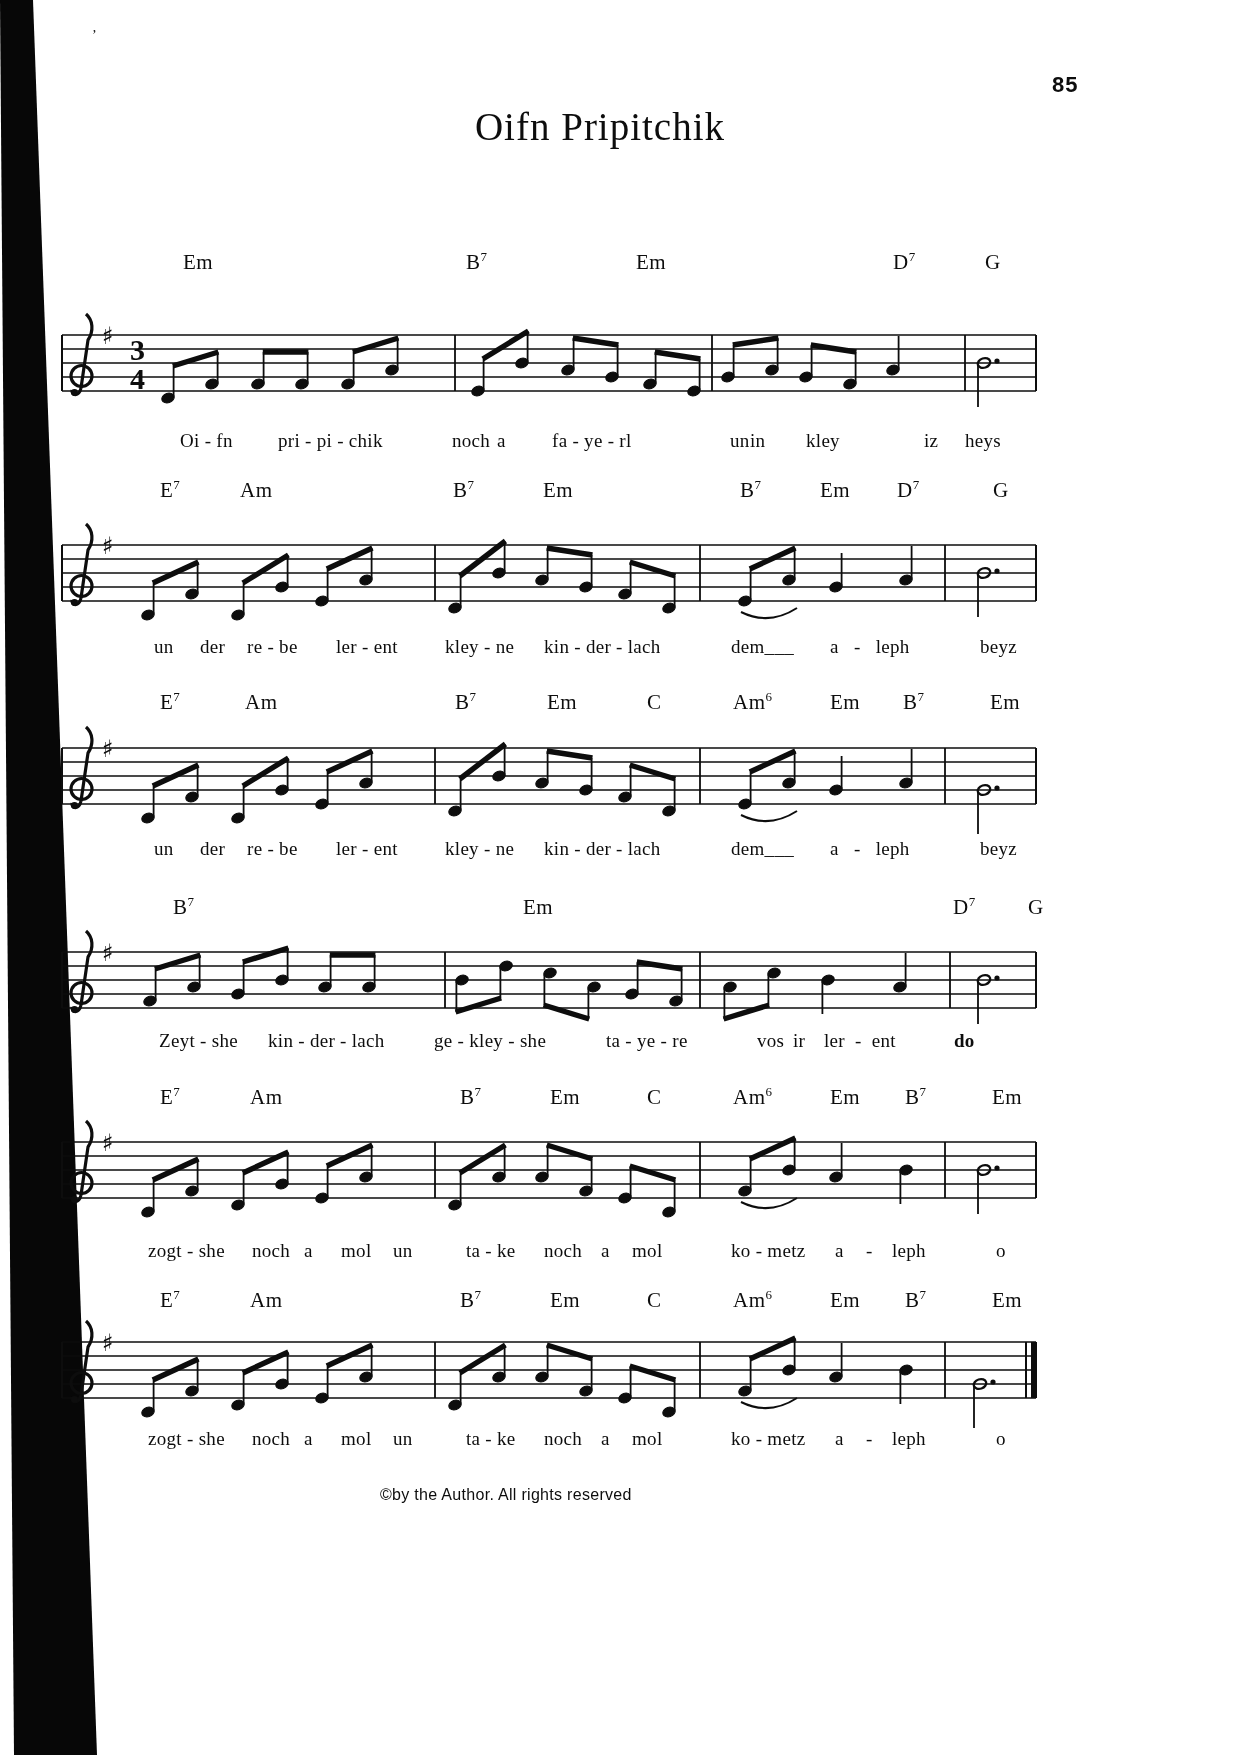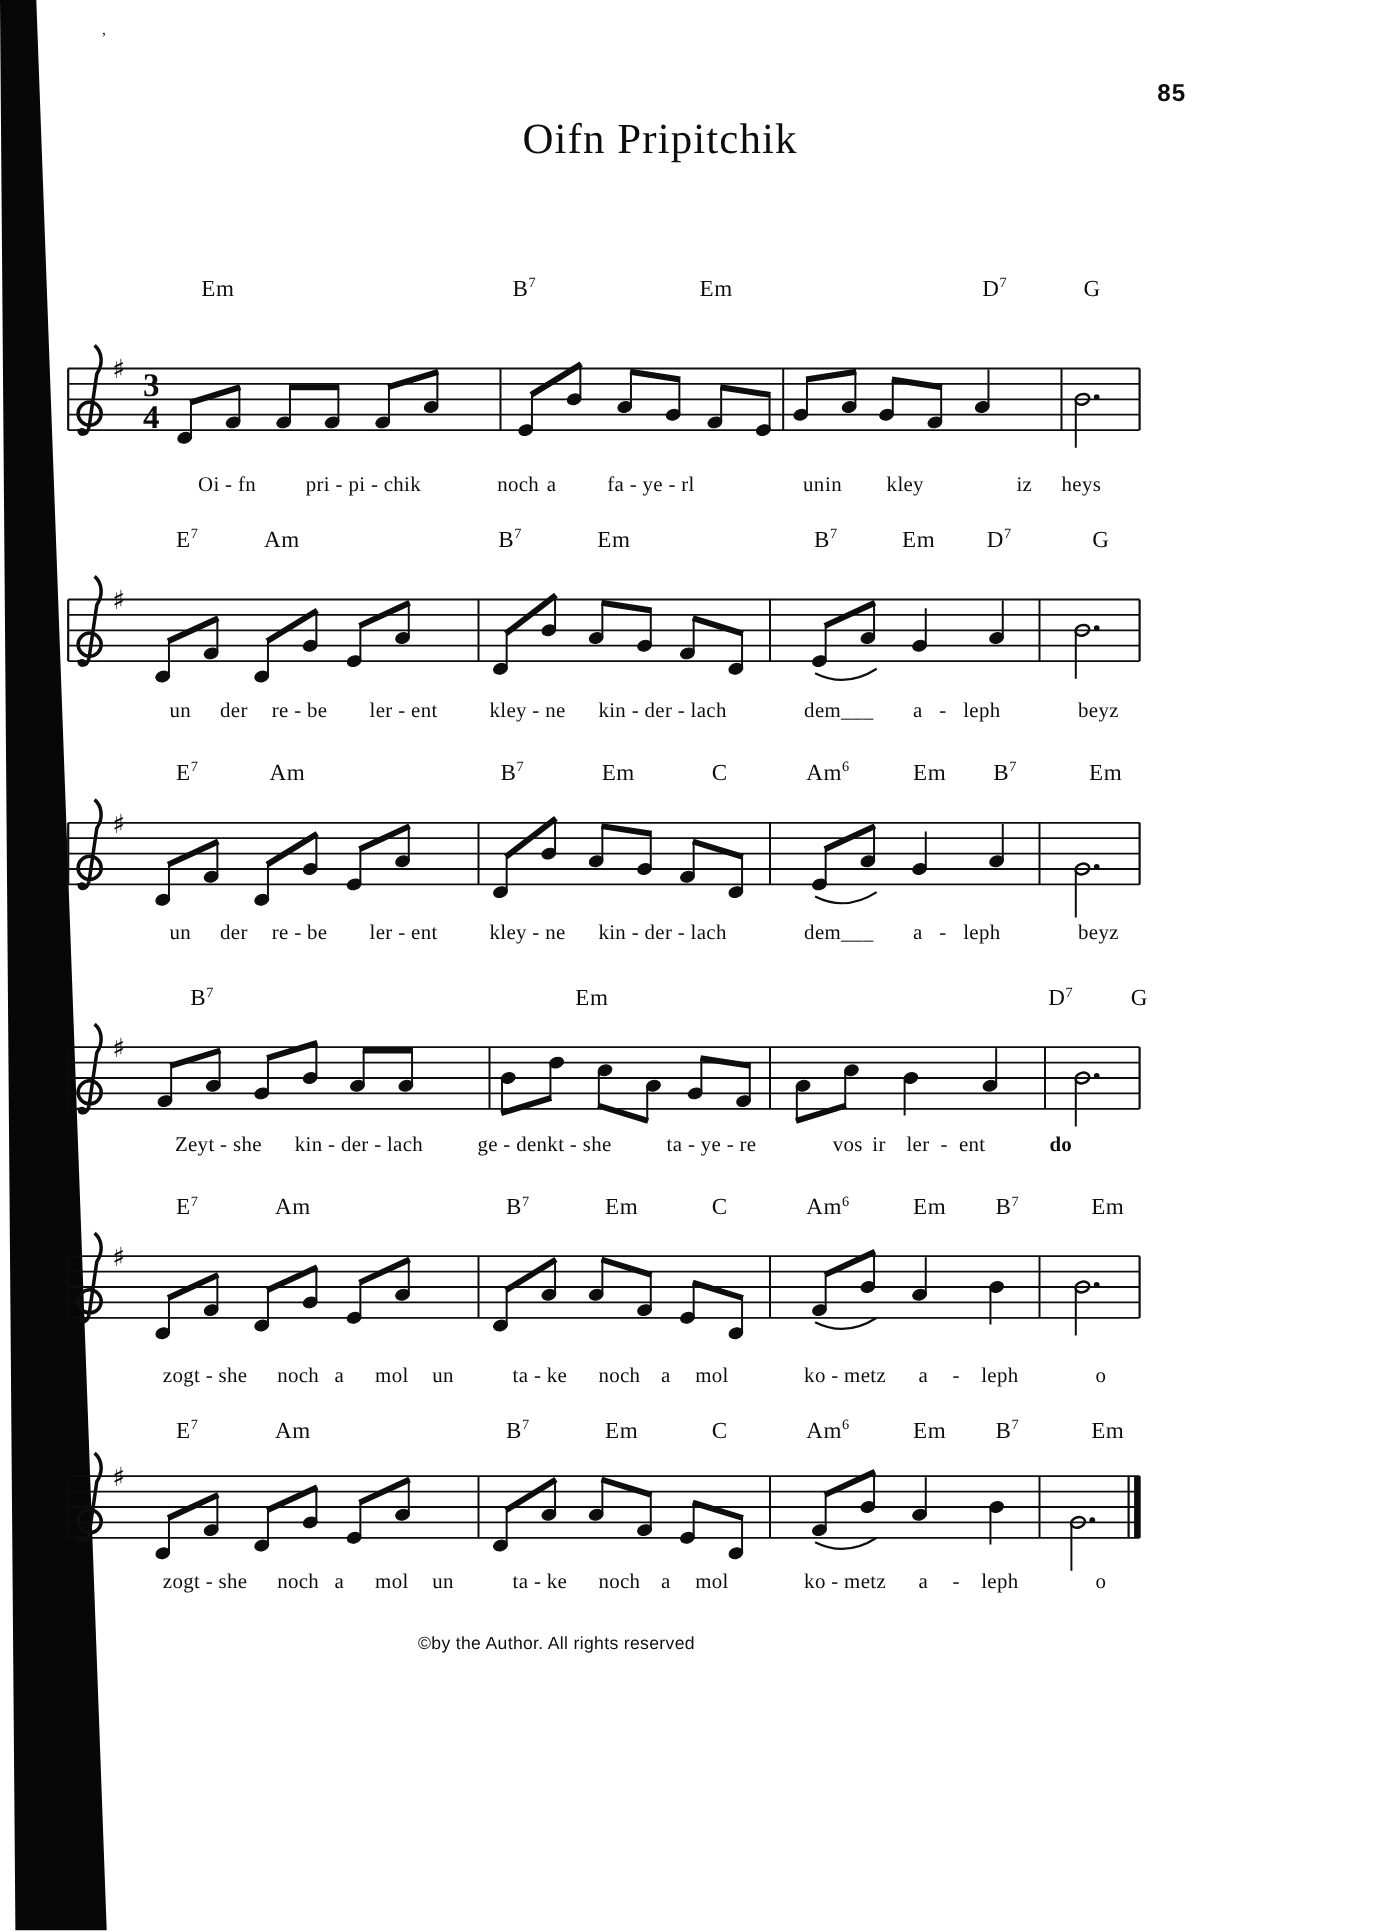--- a/index.html
+++ b/index.html
@@ -432,21 +432,21 @@
           <line x1="905.6" y1="78.5" x2="905.6" y2="46" stroke="#0d0d0d" stroke-width="1.8"></line>
         </g>
         <g>
           <ellipse cx="984" cy="73" rx="6.4" ry="4.7" transform="rotate(-18 984 73)" fill="none" stroke="#0d0d0d" stroke-width="2.3"></ellipse>
           <line x1="978" y1="75" x2="978" y2="117" stroke="#0d0d0d" stroke-width="1.8"></line>
           <circle cx="997" cy="71" r="2.6" fill="#0d0d0d"></circle>
         </g>
       </svg>
       <div class="lyric" style="left: 159px; top: 1030px;">Zeyt - she</div>
       <div class="lyric" style="left: 268px; top: 1030px;">kin - der - lach</div>
-      <div class="lyric" style="left: 434px; top: 1030px;">ge - denkt - she</div>
+      <div class="lyric" style="left: 434px; top: 1030px;">ge - kley - she</div>
       <div class="lyric" style="left: 606px; top: 1030px;">ta - ye - re</div>
       <div class="lyric" style="left: 757px; top: 1030px;">vos</div>
       <div class="lyric" style="left: 793px; top: 1030px;">ir</div>
       <div class="lyric" style="left: 824px; top: 1030px;">ler  -  ent</div>
       <div class="lyric" style="left: 954px; top: 1030px; font-weight: bold;">do</div>
     </div>
     <div class="system">
       <div class="chord" style="left: 160px; top: 1085px;">E<sup>7</sup></div>
       <div class="chord" style="left: 250px; top: 1085px;">Am</div>
       <div class="chord" style="left: 460px; top: 1085px;">B<sup>7</sup></div>

